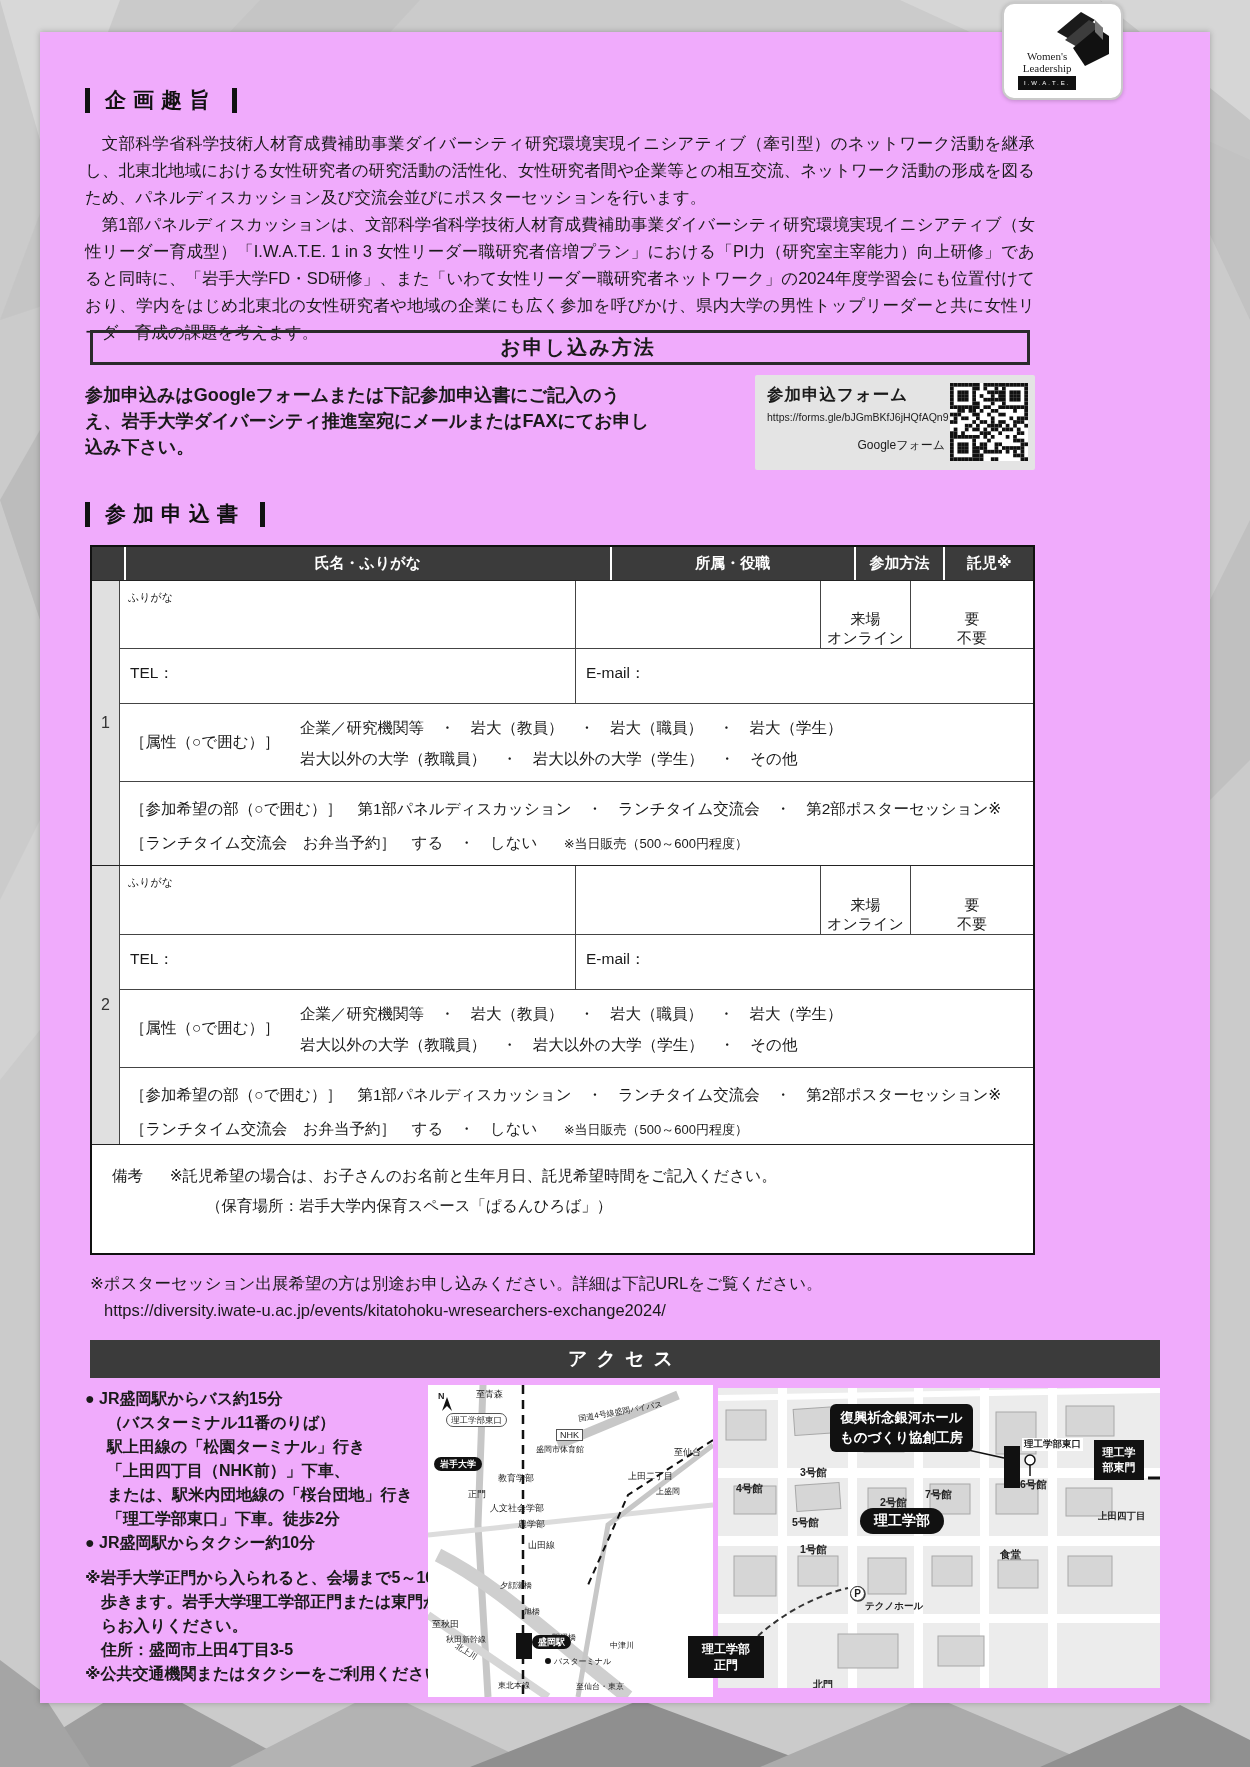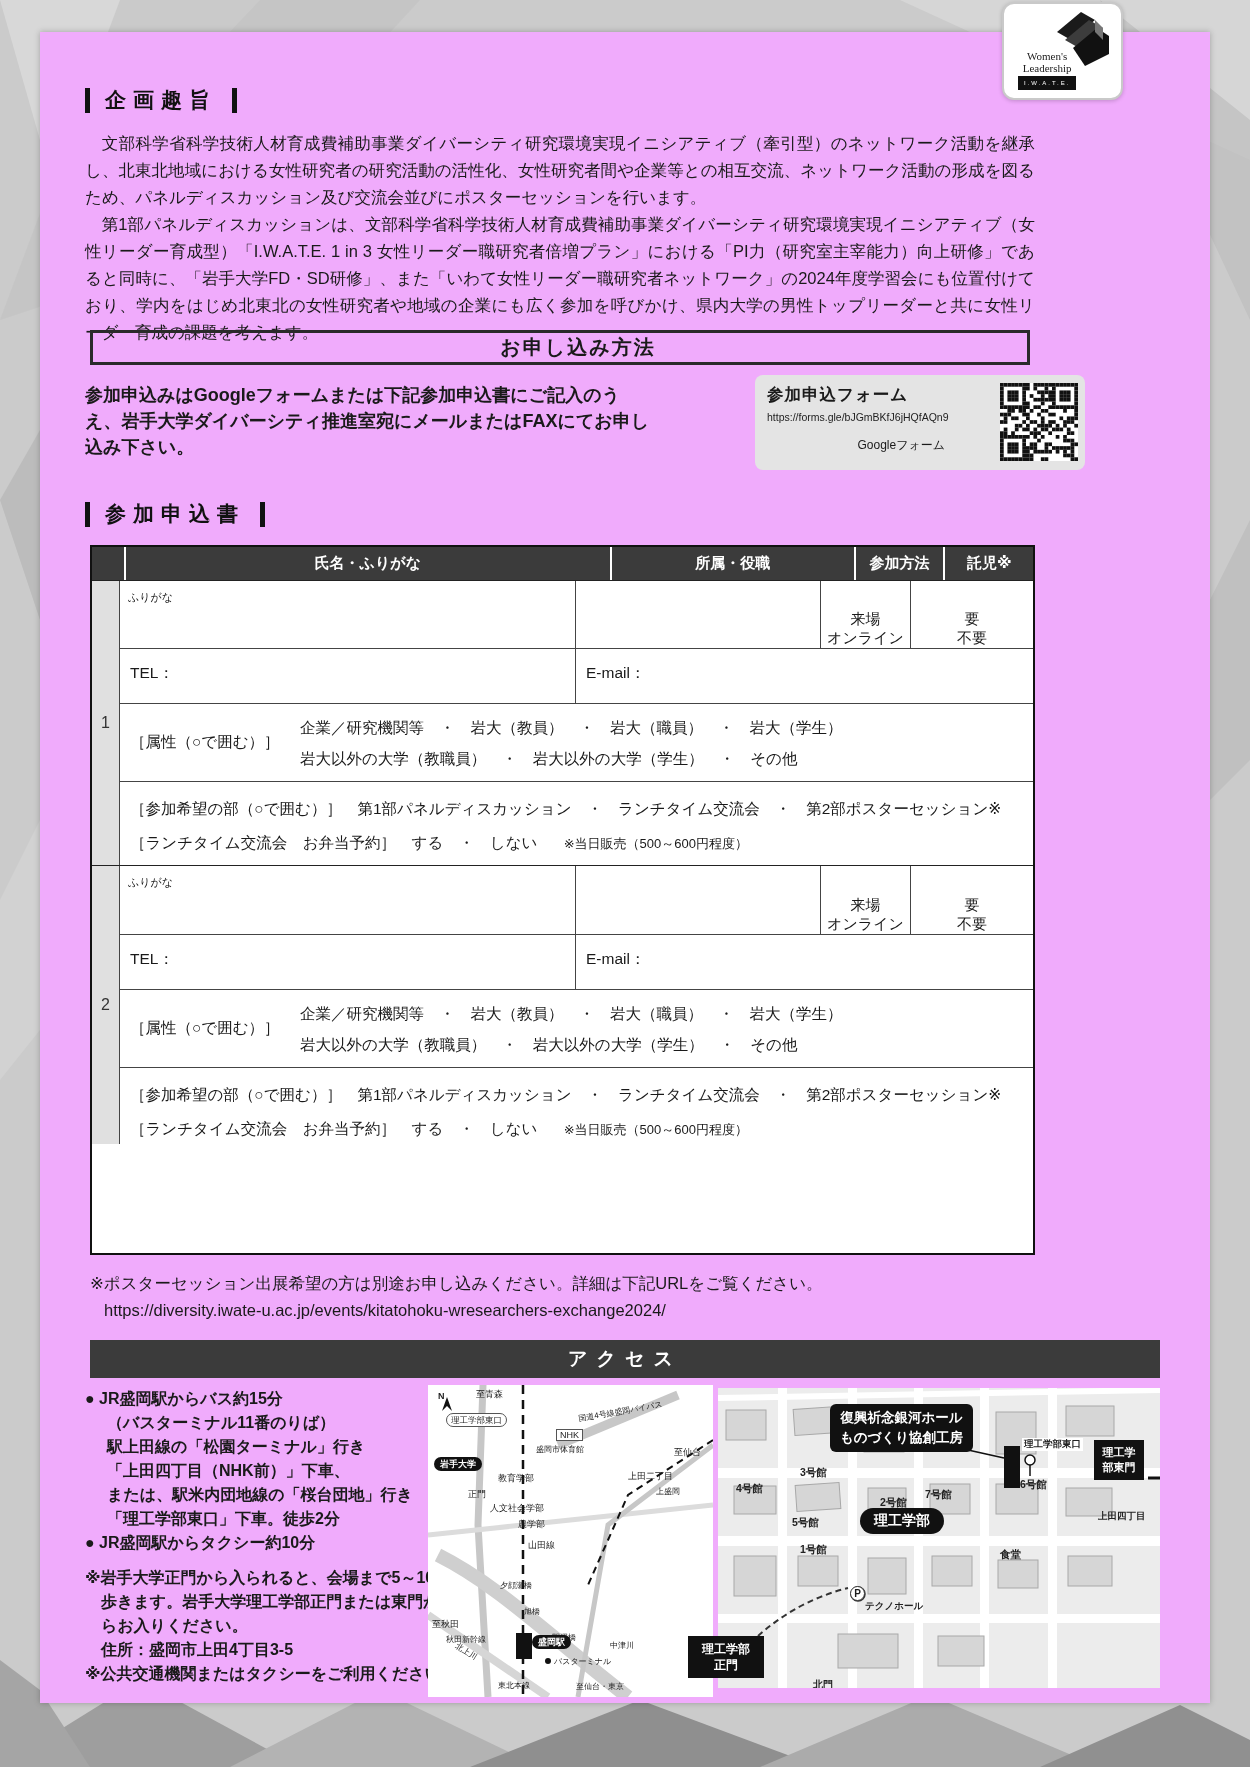--- a/index.html
+++ b/index.html
@@ -31,21 +31,21 @@
     font-weight:bold; font-size:21px; letter-spacing:7px; color:#111; }
   .vbar { width:5px; height:25px; background:#111; flex:0 0 auto; }
   
   .para { font-size:16.5px; line-height:27px; width:950px; text-align:justify; }
   
   .apply-box { border:3px solid #2a2a2a; width:940px; height:35px;
     display:flex; align-items:center; justify-content:center;
     font-size:20px; font-weight:bold; letter-spacing:2px; }
   .apply-instr { font-size:18px; line-height:26px; width:568px; font-weight:bold; }
   .contact-line { font-size:21px; font-weight:bold; letter-spacing:.5px; }
-  .form-box { background:#e4e4e4; width:330px; height:95px; border-radius:8px; padding:9px 8px 6px 12px; }
+  .form-box { background:#e4e4e4; width:280px; height:95px; border-radius:2px; padding:9px 8px 6px 12px; }
   .form-box-title { font-size:16.5px; font-weight:bold; letter-spacing:1px; }
   .form-box-url { font-size:10.5px; margin-top:5px; color:#222; }
   .form-box-caption { font-size:12px; margin-top:14px; width:178px; text-align:right; }
   .qr { position:absolute; right:7px; top:8px; background:#fff; }
   
   .form-table { position:absolute; left:50px; top:513px; width:945px; height:710px;
     border:2px solid #111; font-size:15.5px; background:#fff; }
   .t-header { display:flex; height:33px; background:#3b3b3b; color:#fff; font-weight:bold; font-size:15px; }
   .t-header > div { display:flex; align-items:center; justify-content:center; border-left:2px solid #fff; }
   .t-header > div:first-child { border-left:none; }
@@ -470,20 +470,28 @@
         <div class="r-wish rw2">
           <div>［参加希望の部（○で囲む）］　第1部パネルディスカッション　・　ランチタイム交流会　・　第2部ポスターセッション※</div>
           <div>
             <span>［ランチタイム交流会　お弁当予約］　する　・　しない</span>
             <span class="wish-note">※当日販売（500～600円程度）</span>
           </div>
         </div>
       </div>
     </div>
 
+    <div class="remarks">
+      <div>
+        <span>備考</span>
+        <span style="display:inline-block; width:18px;"></span>
+        <span>※託児希望の場合は、お子さんのお名前と生年月日、託児希望時間をご記入ください。</span>
+      </div>
+      <div class="remarks-ind">（保育場所：岩手大学内保育スペース「ぱるんひろば」）</div>
+    </div>
   </div>
 
   <div class="abs footnote" style="left:50px; top:1238px;">
     <div>※ポスターセッション出展希望の方は別途お申し込みください。詳細は下記URLをご覧ください。</div>
     <div style="padding-left:14px;">https://diversity.iwate-u.ac.jp/events/kitatohoku-wresearchers-exchange2024/</div>
   </div>
 
   <div class="abs access-bar" style="left:50px; top:1308px;">
     <span>アクセス</span>
   </div>

